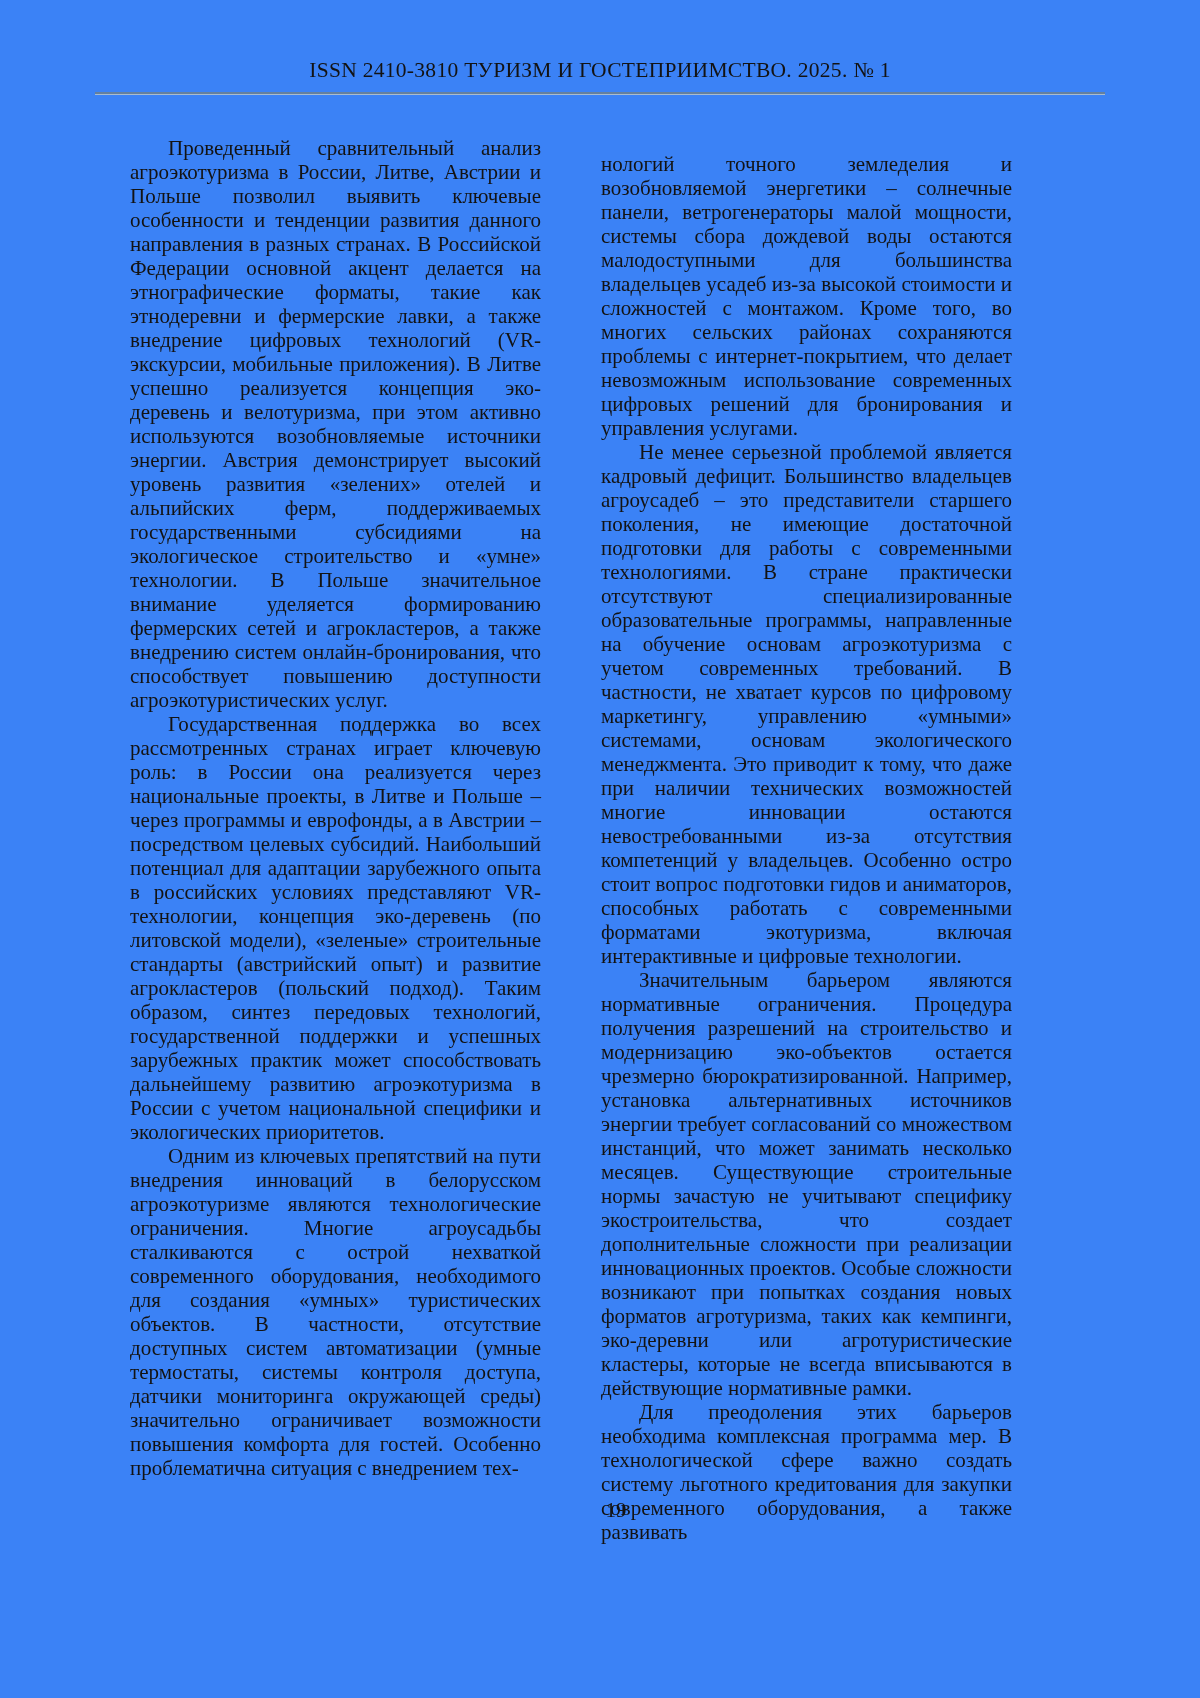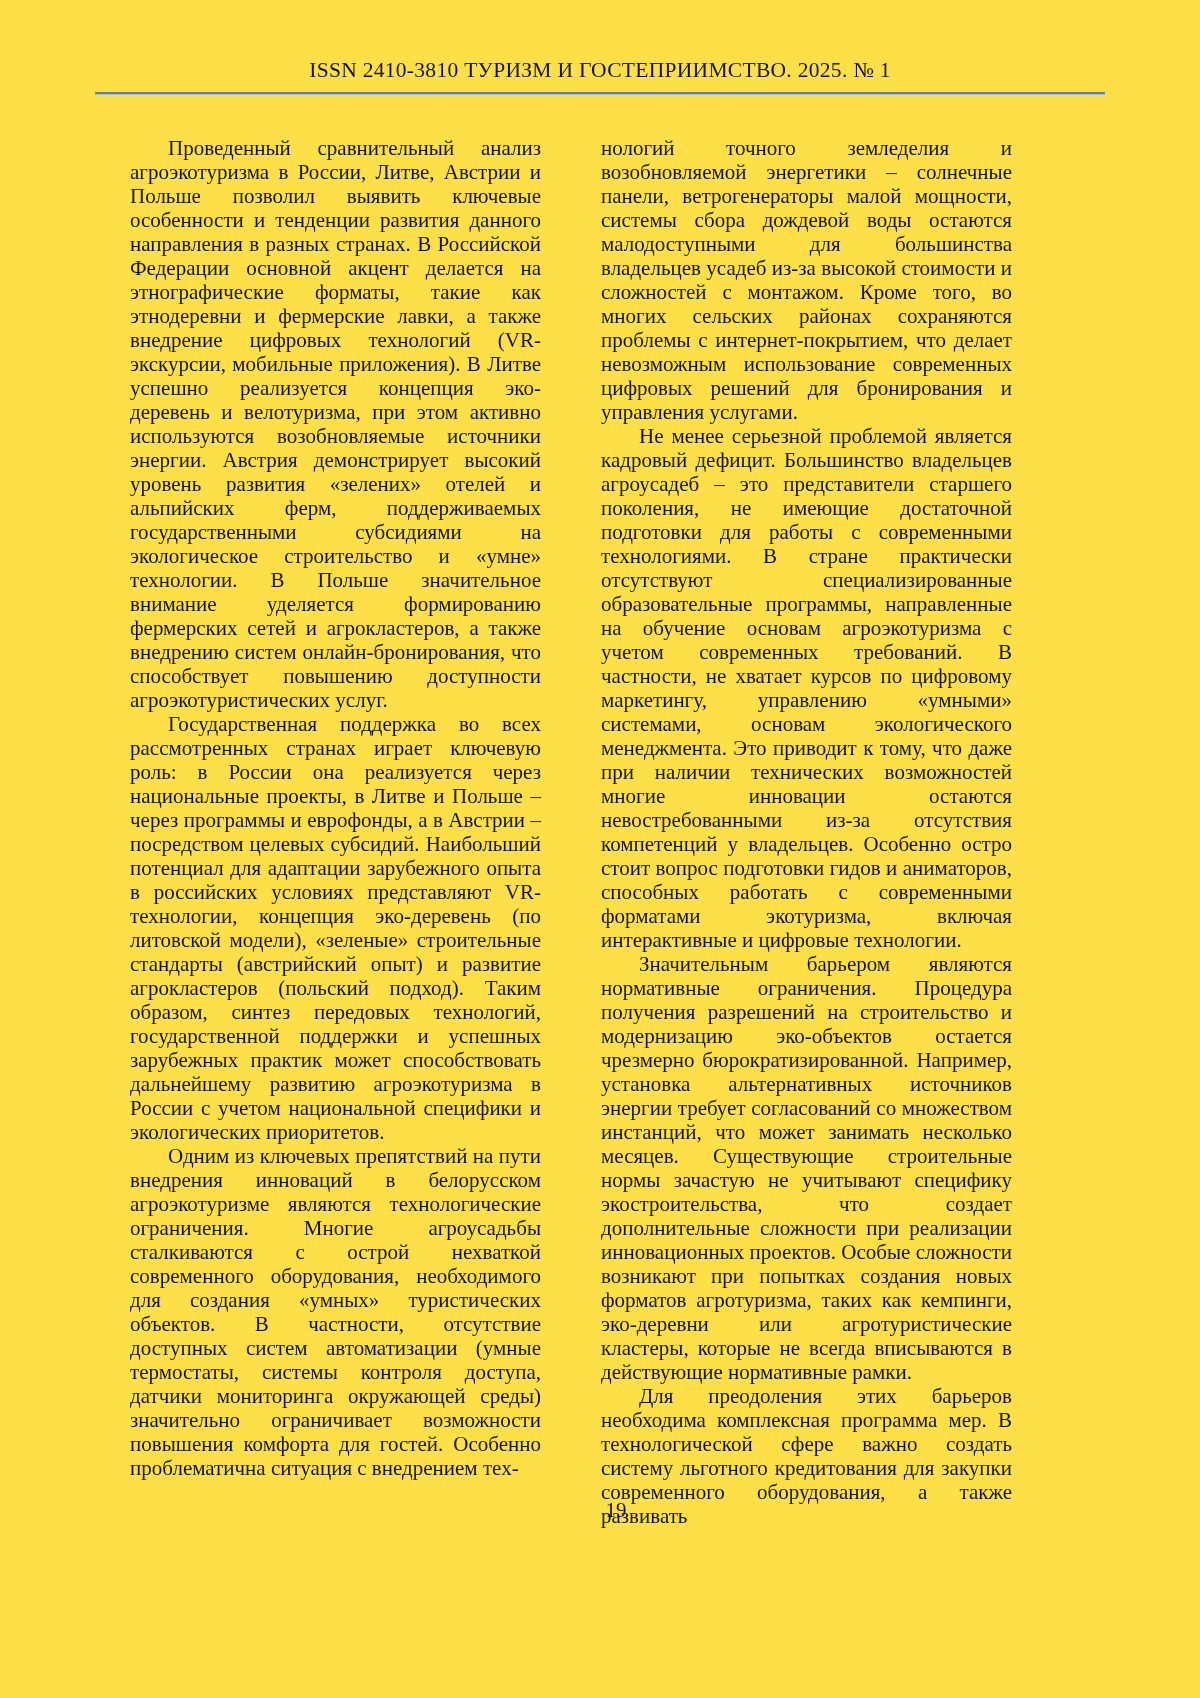--- a/index.html
+++ b/index.html
@@ -10,21 +10,21 @@
   body {
     width: 1200px;
     height: 1698px;
     position: relative;
     font-family: "Liberation Serif", "DejaVu Serif", serif;
     color: #131313;
   }
   .page {
     position: absolute;
     inset: 0;
-    background: #fde047;
+    background: #3b82f6;
   }
   .header-title {
     position: absolute;
     top: 58px;
     left: 0;
     width: 100%;
     text-align: center;
     font-size: 21.5px;
     letter-spacing: 0.3px;
     white-space: nowrap;
@@ -39,21 +39,21 @@
   }
   .column {
     position: absolute;
     top: 136px;
     width: 411px;
     font-size: 21px;
     line-height: 24px;
     text-align: justify;
   }
   .column-left  { left: 130px; }
-  .column-right { left: 601px; }
+  .column-right { left: 601px; margin-top: 16px; }
   .para {
     margin: 0;
     text-indent: 38px;
   }
   .para.noindent { text-indent: 0; }
   .page-number {
     position: absolute;
     top: 1498px;
     left: 616px;
     transform: translateX(-50%);

